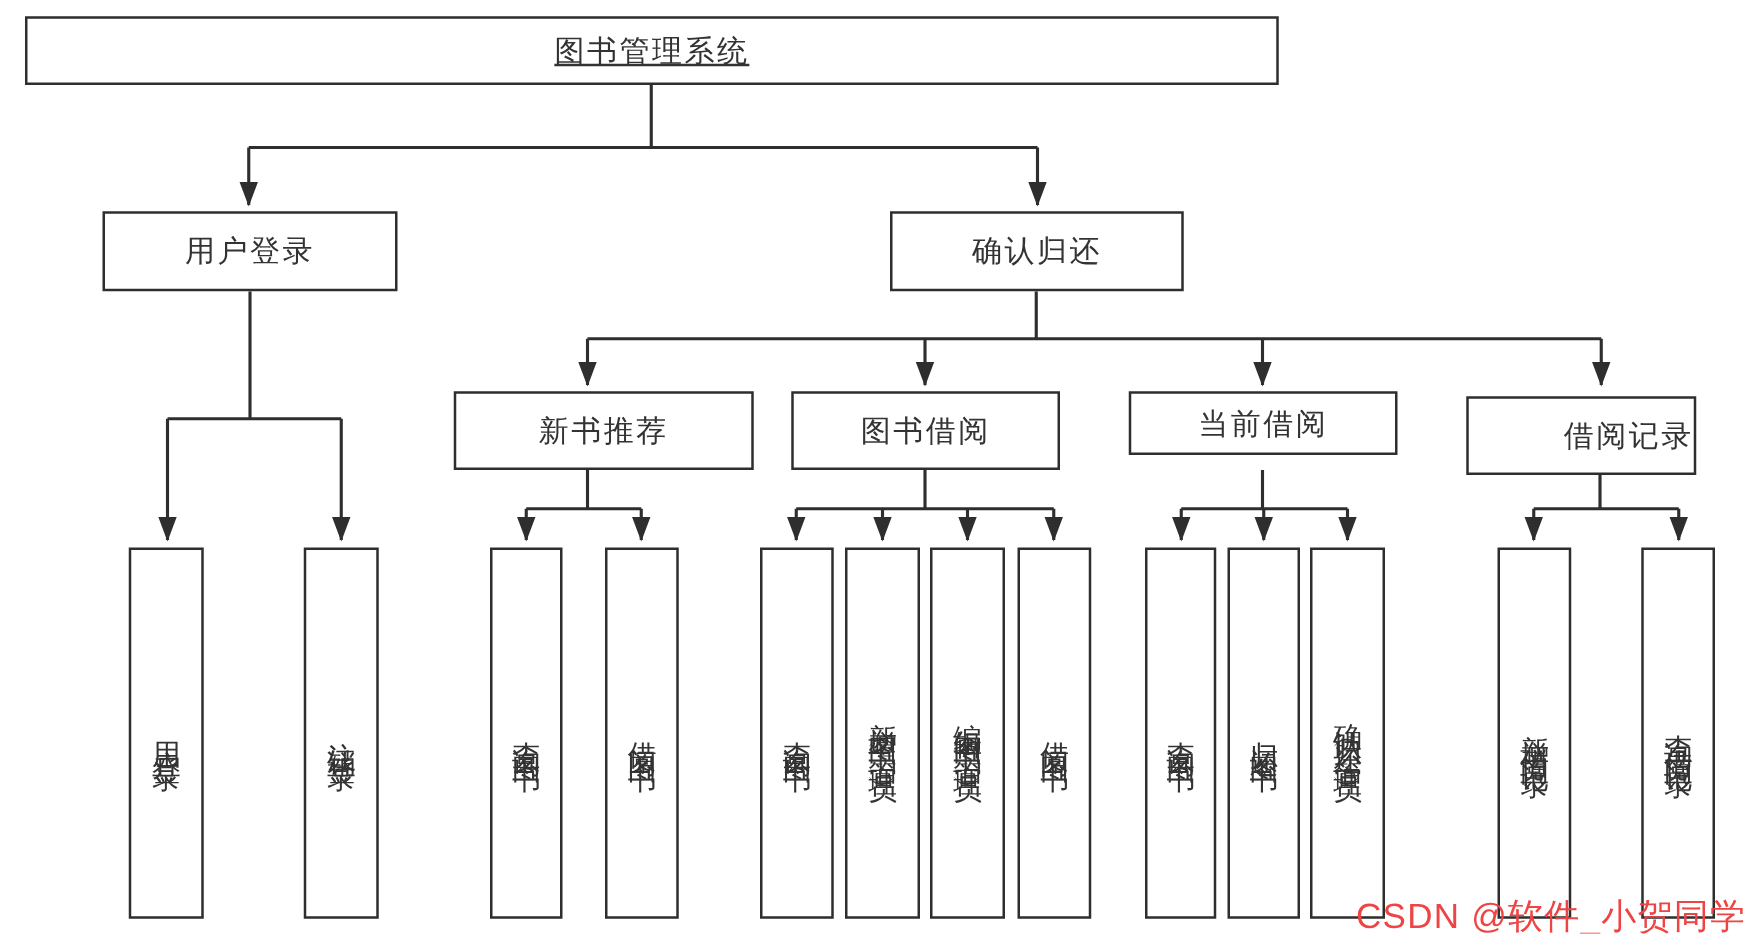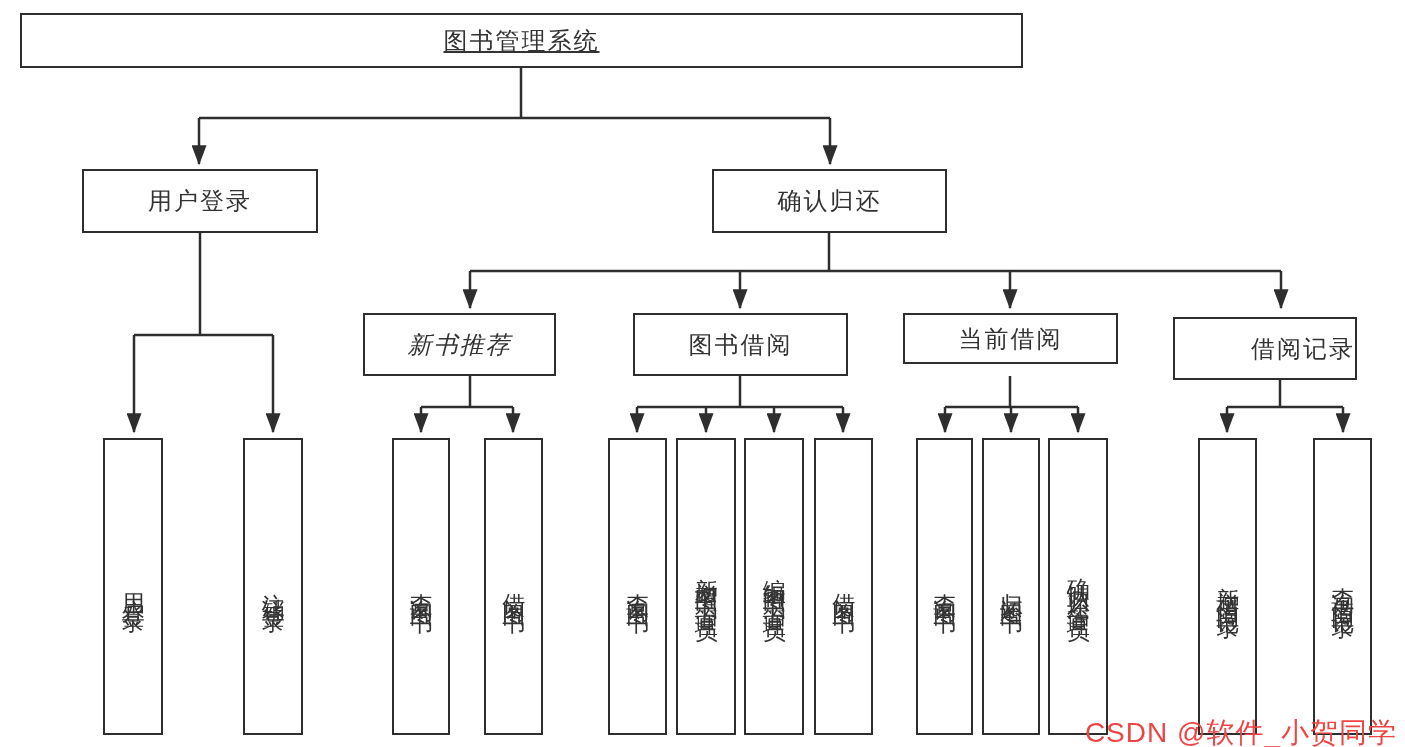--- a/index.html
+++ b/index.html
@@ -118,21 +118,21 @@
     <span>图书管理系统</span>
   </div>
 
   <div class="node hbox" style="left:82px; top:169px; width:236px; height:64px;">
     <span>用户登录</span>
   </div>
   <div class="node hbox" style="left:712px; top:169px; width:235px; height:64px;">
     <span>确认归还</span>
   </div>
 
-  <div class="node hbox" style="left:363px; top:313px; width:193px; height:63px;font-style:italic;">
+  <div class="node hbox" style="left:363px; top:313px; width:240px; height:63px;">
     <span>新书推荐</span>
   </div>
   <div class="node hbox" style="left:633px; top:313px; width:215px; height:63px;justify-content:center;">
     <span>图书借阅</span>
   </div>
   <div class="node hbox" style="left:903px; top:313px; width:215px; height:51px;">
     <span>当前借阅</span>
   </div>
   <div class="node hbox" style="left:1173px; top:317px; width:184px; height:63px;justify-content:flex-end;">
     <span>借阅记录</span>

